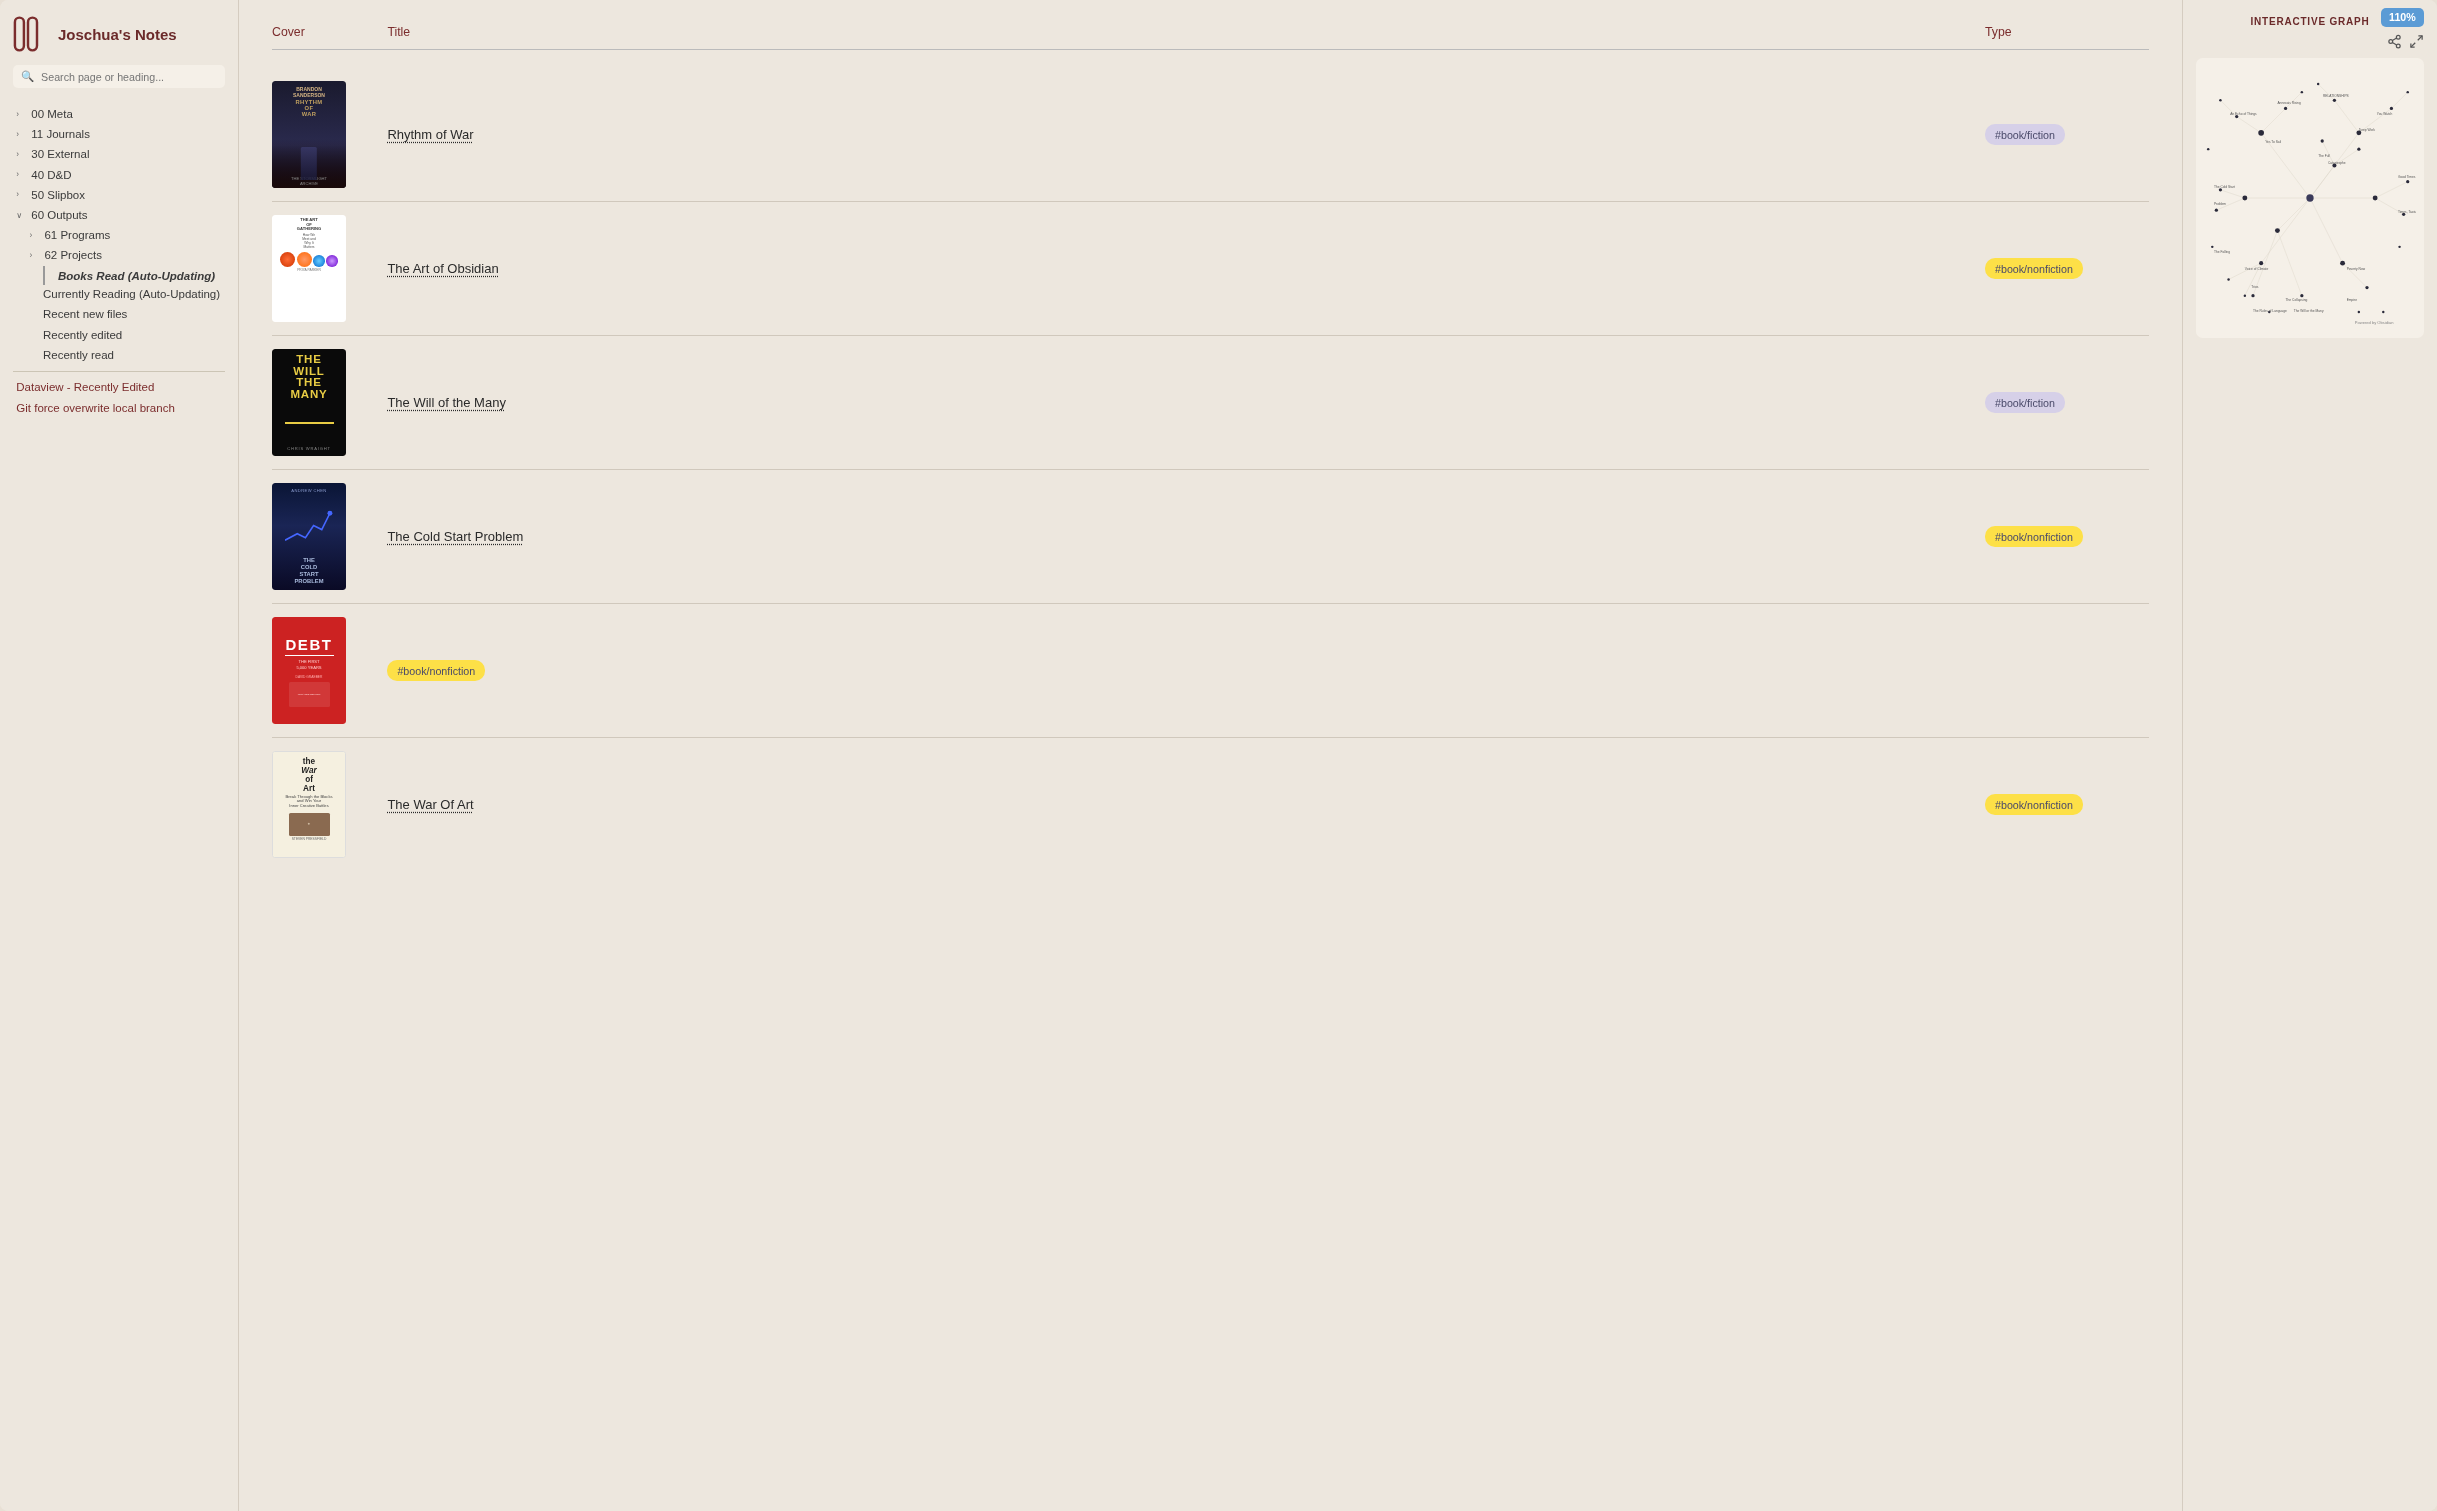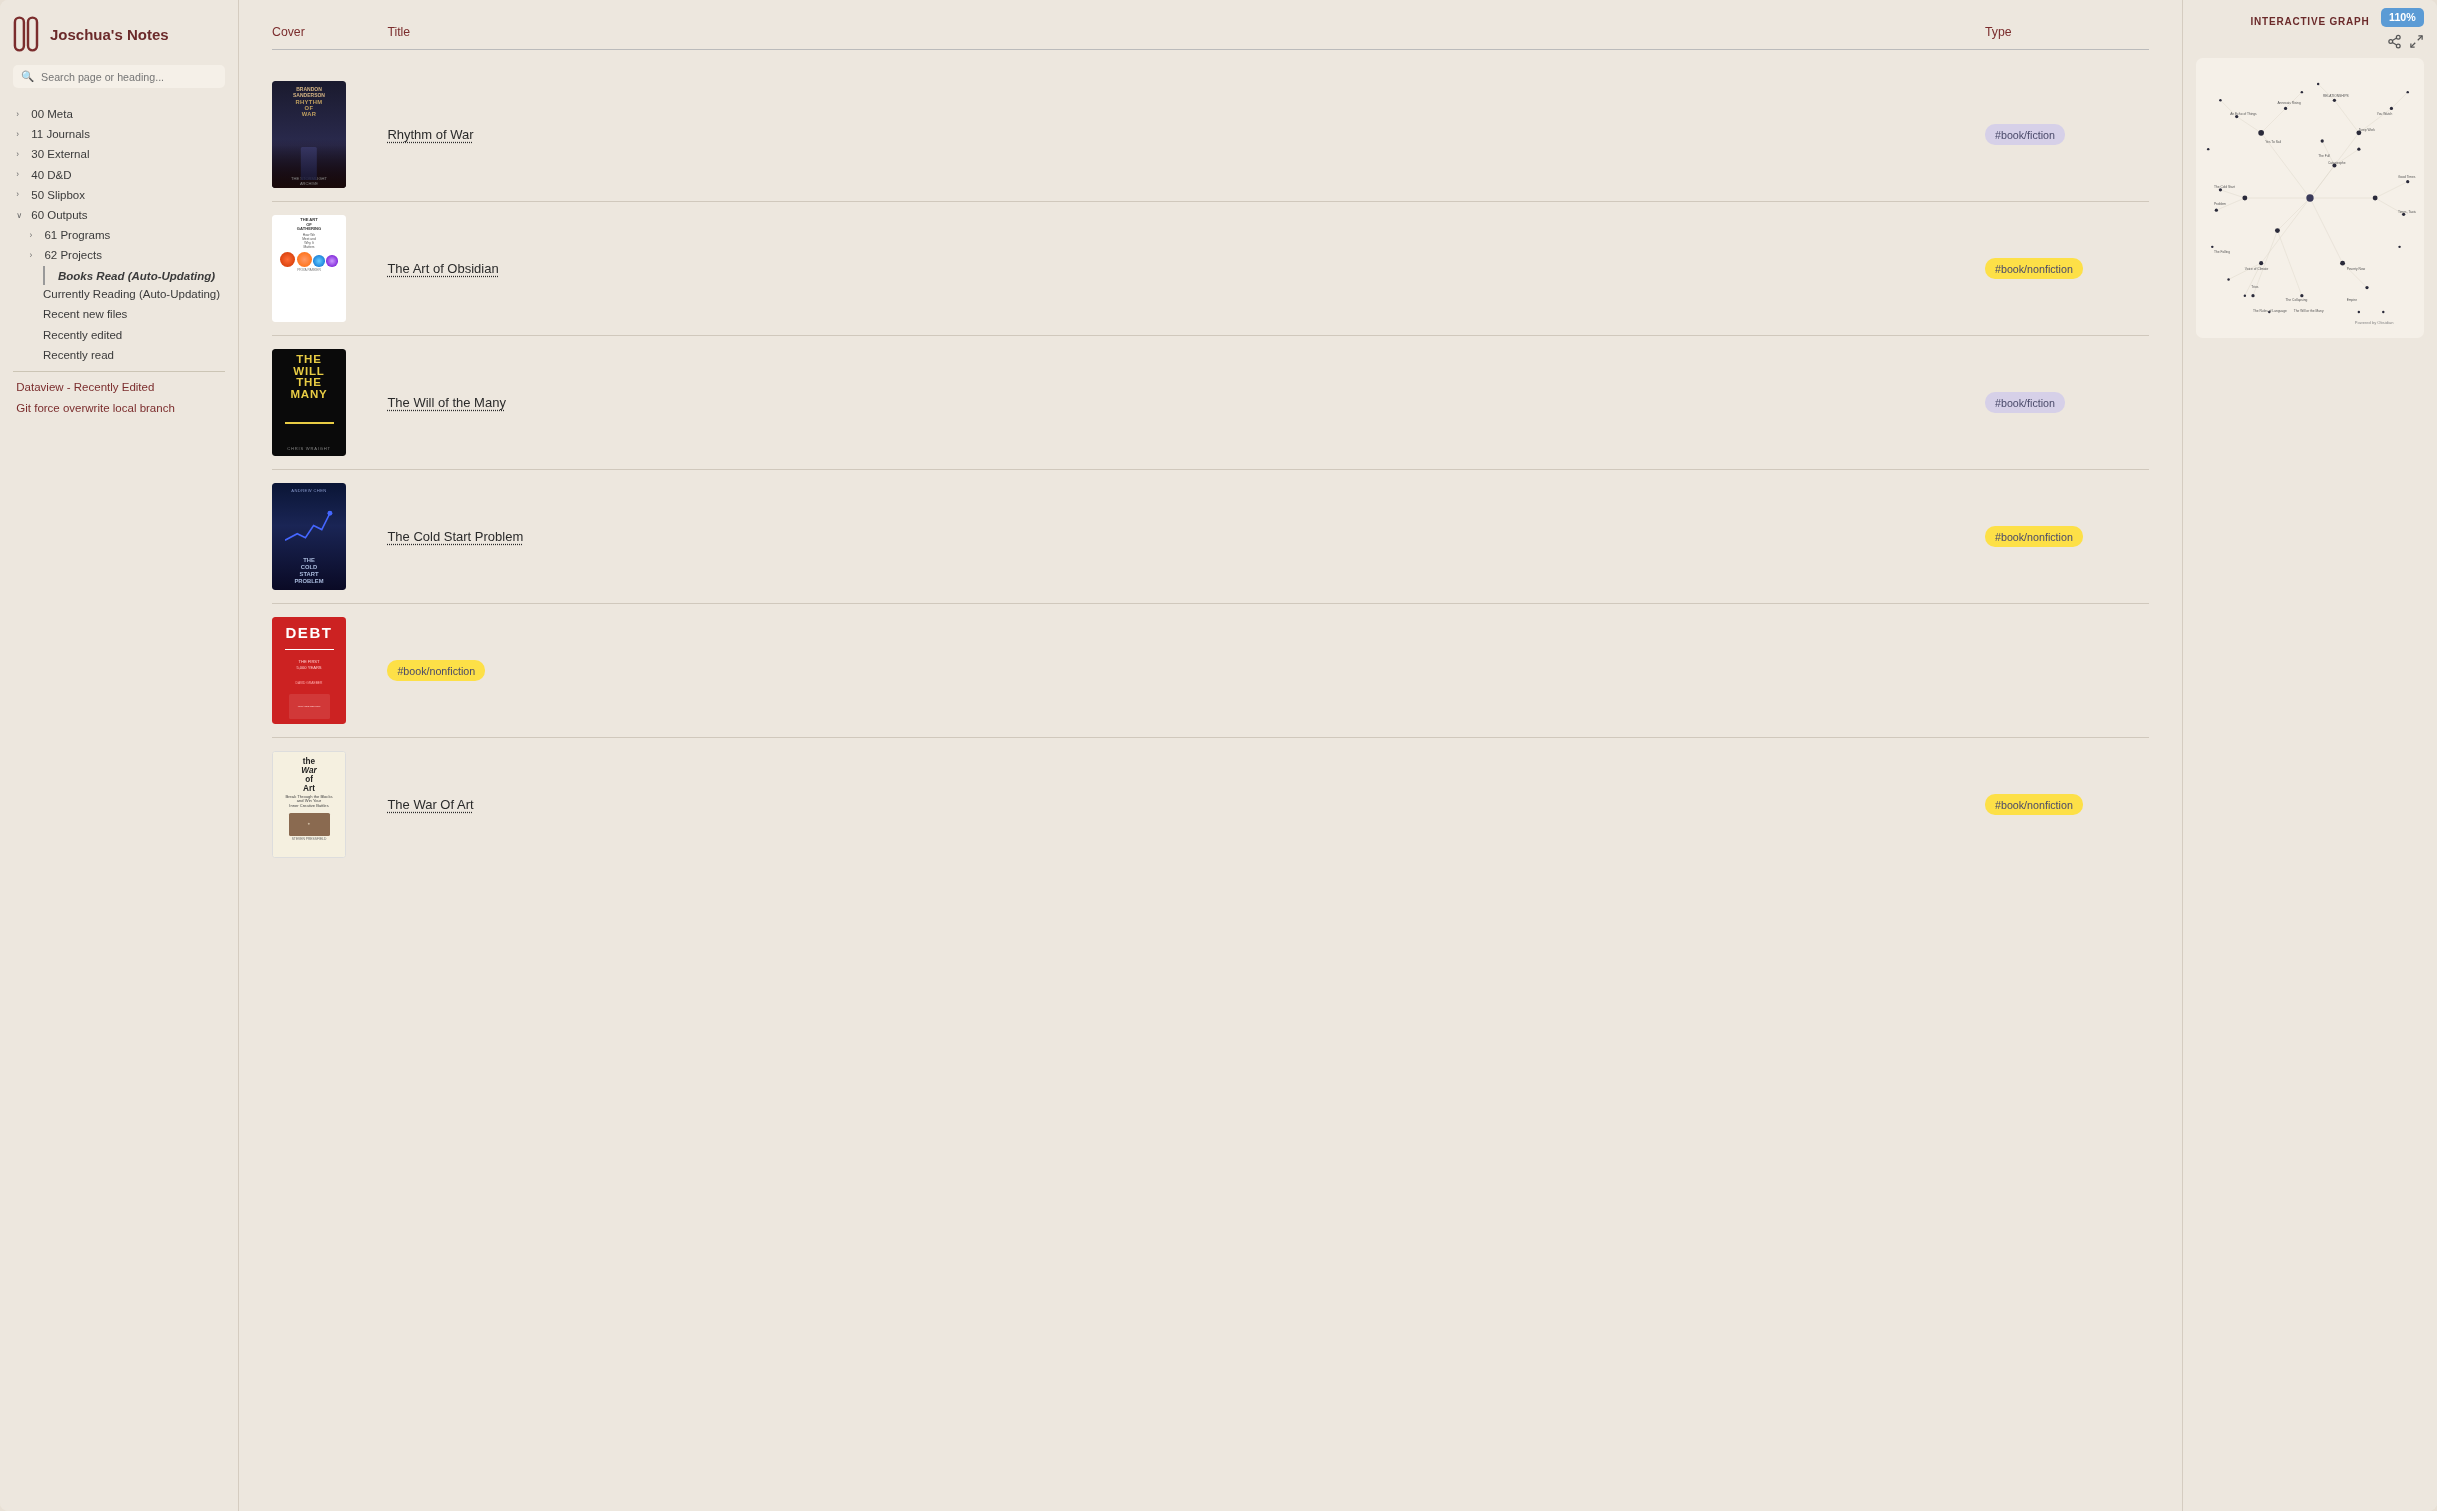--- a/index.html
+++ b/index.html
@@ -24,21 +24,21 @@
       width: 239px;
       min-width: 239px;
       background: #ede7de;
       padding: 16.4px 13px;
       overflow-y: auto;
       border-right: 0.8px solid #d5ccc0;
     }
     .sidebar-logo {
       display: flex;
       align-items: center;
-      gap: 7px;
+      gap: 15px;
       margin-bottom: 13px;
     }
     .sidebar-logo-icon {
       width: 30px;
       height: 36px;
     }
     .sidebar-title {
       font-size: 15px;
       font-weight: 700;
       color: #6b2a2a;
@@ -382,21 +382,21 @@
       <div style="display:flex;align-items:center;">
         <span class="book-title">The Cold Start Problem</span>
       </div>
       <div style="display:flex;align-items:center;">
         <span class="type-badge nonfiction">#book/nonfiction</span>
       </div>
     </div>
 
     <div class="table-row">
       <div class="book-cover">
-        <div style="width:74px;height:107px;background:#cc2222;border-radius:2.5px;display:flex;flex-direction:column;align-items:center;justify-content:space-between;padding:5px;overflow:hidden;">
+        <div style="width:74px;height:107px;background:#cc2222;border-radius:2.5px;display:flex;flex-direction:column;align-items:center;justify-content:center;padding:5px;overflow:hidden;">
           <div style="font-size:15px;color:#fff;font-weight:900;text-align:center;line-height:1.0;letter-spacing:1.6px;margin-top:3.3px;">DEBT</div>
           <div style="width:49px;height:0.8px;background:#fff;margin:3.3px 0;"></div>
           <div style="font-size:4.1px;color:#ffcccc;text-align:center;line-height:1.3;">THE FIRST<br>5,000 YEARS</div>
           <div style="margin-top:5px;font-size:3.3px;color:#ffaaaa;text-align:center;line-height:1.3;">DAVID GRAEBER</div>
           <div style="width:41px;height:25px;margin-top:3.3px;background:rgba(255,255,255,0.1);border-radius:1.6px;display:flex;align-items:center;justify-content:center;">
             <div style="font-size:2.5px;color:#ffcccc;text-align:center;">UPDATED EDITION</div>
           </div>
         </div>
       </div>
       <div style="display:flex;align-items:center;">

